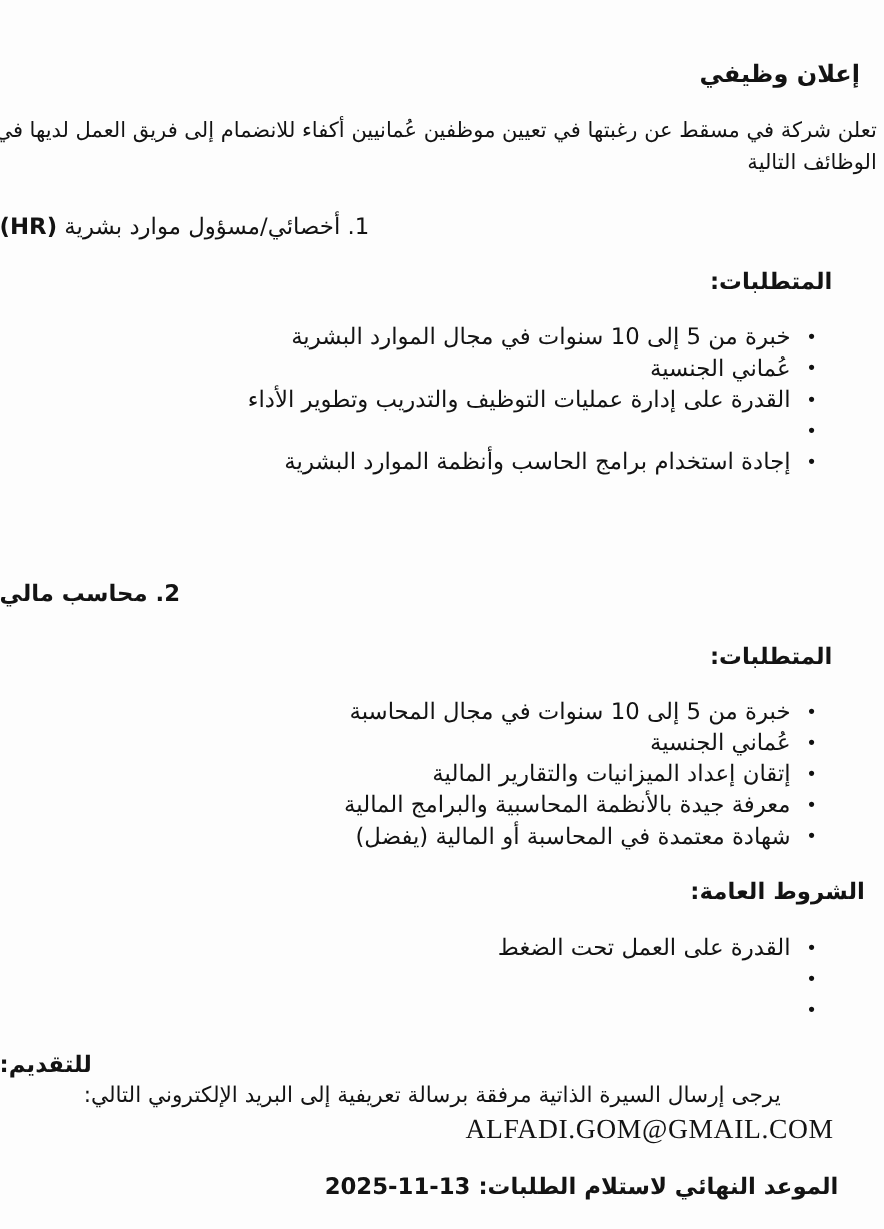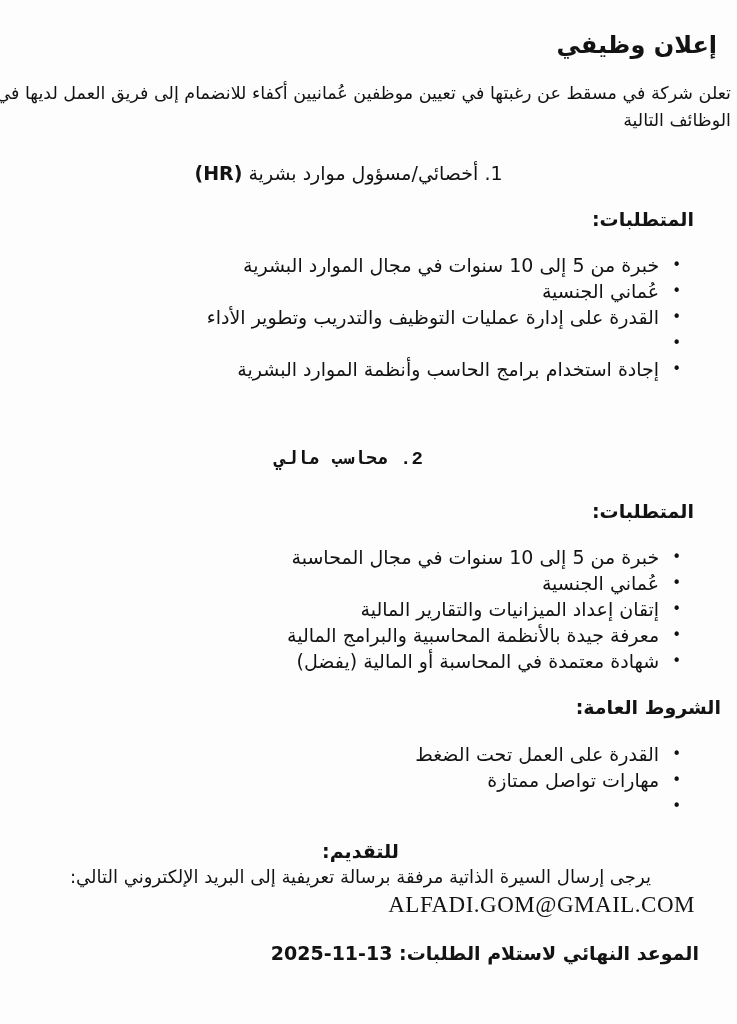--- a/index.html
+++ b/index.html
@@ -15,43 +15,43 @@
     font-family: "DejaVu Sans", sans-serif;
     overflow: hidden;
   }
   .page {
     position: relative;
     width: 737px;
     height: 1024px;
     background: #fdfdfd;
   }
   .doc-title {
-    margin: 32px 20px 0 0;
-    font-size: 24px;
+    margin: 48px 20px 0 0;
+    font-size: 20px;
     line-height: 26px;
     font-weight: 700;
     text-align: right;
   }
   .intro {
     margin: 22px 6px 0 4px;
     font-size: 17.5px;
     line-height: 27px;
   }
   .intro-line1 {
     text-align: justify;
     text-align-last: justify;
     white-space: nowrap;
   }
   .job-line {
     margin: 26px 40px 0 0;
     font-size: 19px;
     line-height: 27px;
-    text-align: center;
-  }
-  .job-line.second { margin-top: 64px; font-weight: 700; font-family: Liberation Mono, monospace; }
+    text-align: left;
+  }
+  .job-line.second { margin-top: 84px; font-weight: 700; }
   .hr-tag { font-weight: 700; }
   .section-heading {
     font-size: 19px;
     line-height: 26px;
     font-weight: 700;
     text-align: right;
     padding-left: 42px;
   }
   .req-heading-1 { margin: 19px 43px 0 0; }
   .req-heading-2 { margin: 25px 43px 0 0; }
@@ -70,21 +70,21 @@
     line-height: 26px;
     flex: 0 0 auto;
     color: #101010;
   }
   .btxt { text-align: right; }
   .apply-heading {
     margin: 20px 16px 0 0;
     font-size: 19px;
     line-height: 25px;
     font-weight: 700;
-    text-align: center;
+    text-align: left;
   }
   .apply-line {
     margin: 0 16px 0 0;
     font-size: 18px;
     line-height: 25px;
     text-align: center;
   }
   .email-line {
     margin: 3px 42px 0 0;
     font-family: "Liberation Serif", "DejaVu Serif", serif;
@@ -180,21 +180,20 @@
 
   <div class="section-heading gen-heading">الشروط العامة:</div>
 
   <div class="bullet-list gen">
     <div class="brow">
       <span class="bdot">•</span>
       <span class="btxt">القدرة على العمل تحت الضغط</span>
     </div>
     <div class="brow">
       <span class="bdot">•</span>
-      <span class="btxt">مهارات تواصل ممتازة</span>
     </div>
     <div class="brow">
       <span class="bdot">•</span>
     </div>
   </div>
 
   <div class="apply-heading">للتقديم:</div>
   <div class="apply-line">يرجى إرسال السيرة الذاتية مرفقة برسالة تعريفية إلى البريد الإلكتروني التالي:</div>
   <div class="email-line">ALFADI.GOM@GMAIL.COM</div>
 

